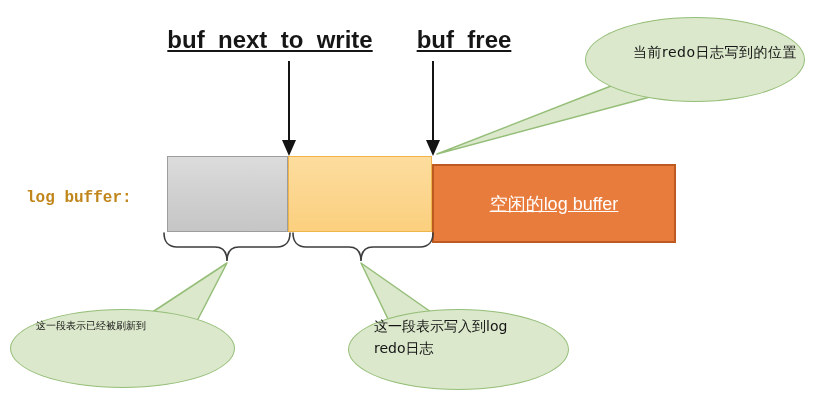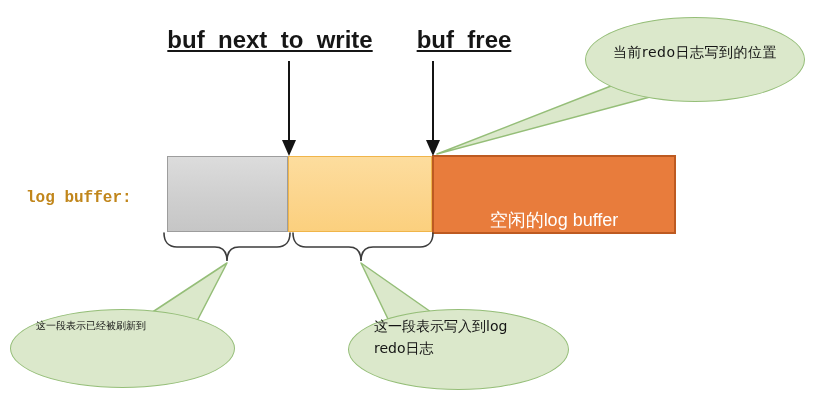--- a/index.html
+++ b/index.html
@@ -25,37 +25,37 @@
     background:linear-gradient(180deg,#DCDCDC 0%,#CFCFCF 55%,#C6C6C6 100%);
     border:1px solid #9D9D9D;
   }
   #seg-written {
     left:288px; width:144px;
     background:linear-gradient(180deg,#FDDD9E 0%,#FCD громад58D 55%,#FBD07E 100%);
     background:linear-gradient(180deg,#FDDD9E 0%,#FCD58D 55%,#FBD07E 100%);
     border:1px solid #F0B54A;
   }
   #seg-free {
-    left:432px; top:155px; width:244px; height:79px;
+    left:432px; top:164px; width:244px; height:79px;
     background:#E87C3C; border:2px solid #BD5A21;
-    display:flex; align-items:flex-end; justify-content:center;
-    color:#ffffff; font-size:18px; z-index:1;
+    display:flex; align-items:center; justify-content:center;
+    color:#ffffff; font-size:18px; z-index:1;text-decoration:underline;
   }
   .shapes { left:0; top:0; width:821px; height:410px; z-index:2; }
   .callout {
     background:#DBE8CB; border:1.5px solid #95BE78; border-radius:50%; z-index:3;
   }
   #callout-top    { left:585px; top:17px;  width:220px; height:85px; }
   #callout-bl     { left:10px;  top:309px; width:225px; height:79px; }
   #callout-bm     { left:348px; top:309px; width:221px; height:81px; }
   .callout-text {
     z-index:4; color:#141414; font-family:"DejaVu Sans", sans-serif;
   }
   .callout-text span { display:block; }
-  #text-top { left:593px; top:44px; width:204px; text-align:center; font-size:14px; letter-spacing:0.5px; }
+  #text-top { left:593px; top:44px; width:204px; text-align:right; font-size:14px; letter-spacing:0.5px; }
   #text-bl  { left:36px;  top:314px; width:196px; font-size:10px; line-height:23px; }
   #text-bm  { left:374px; top:315px; width:200px; font-size:14px; line-height:22px; }
 </style>
 </head>
 <body>
 
 <div class="canvas">
 
   <div class="abs pointer-label" id="lbl-bntw">buf_next_to_write</div>
   <div class="abs pointer-label" id="lbl-bfree">buf_free</div>

